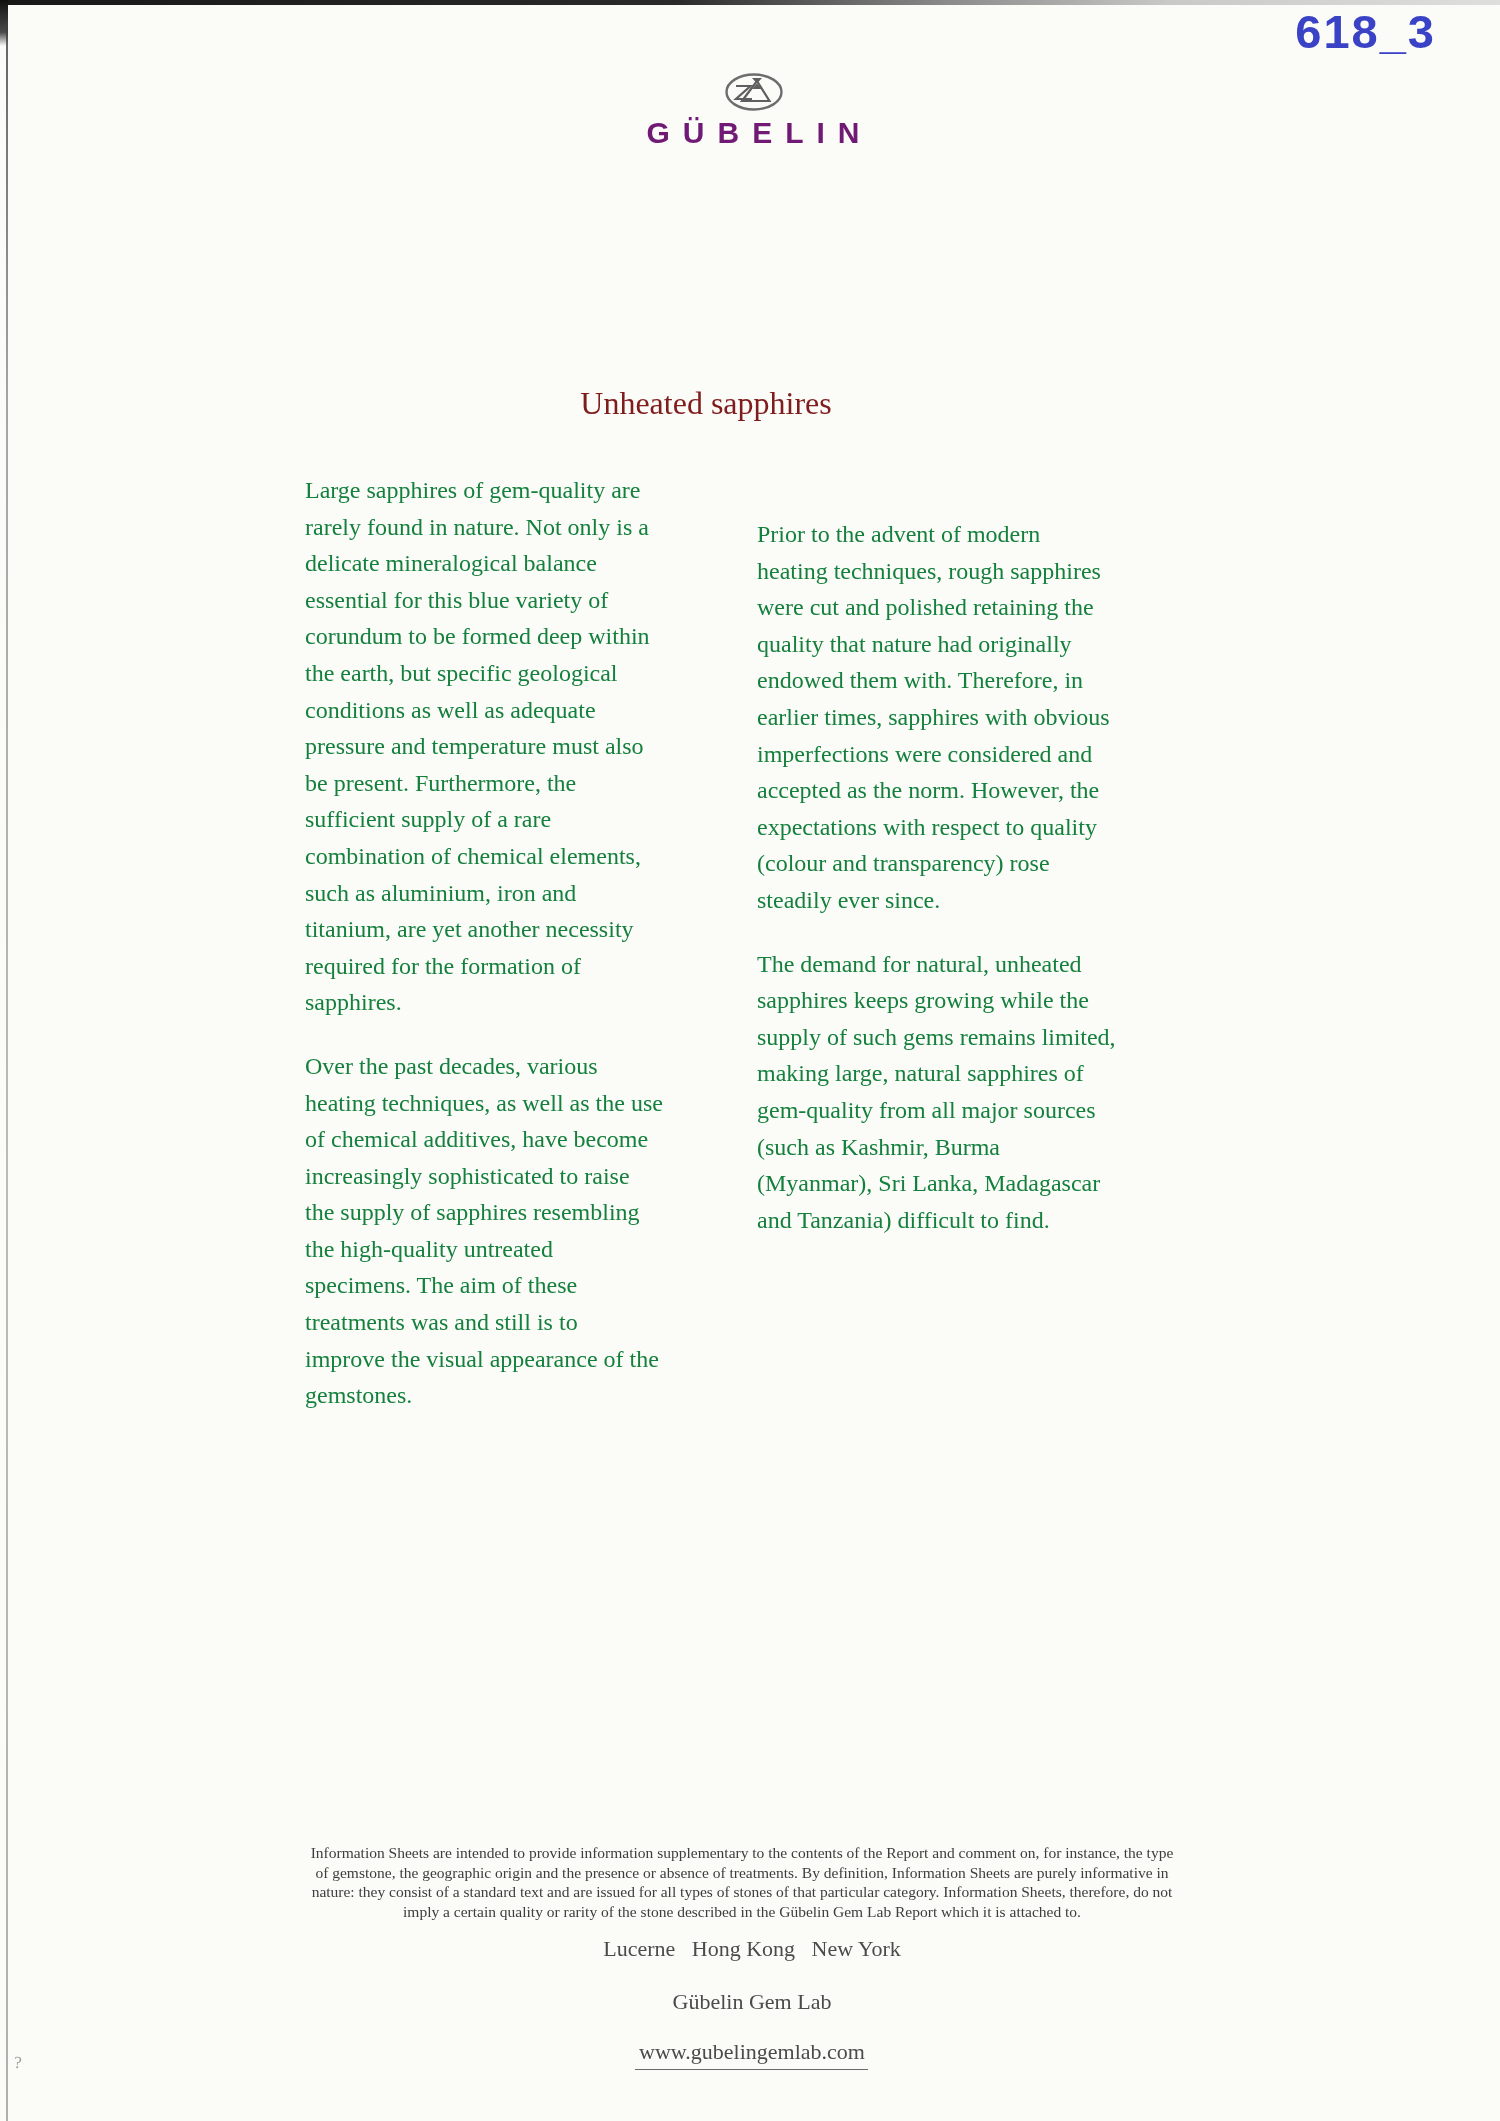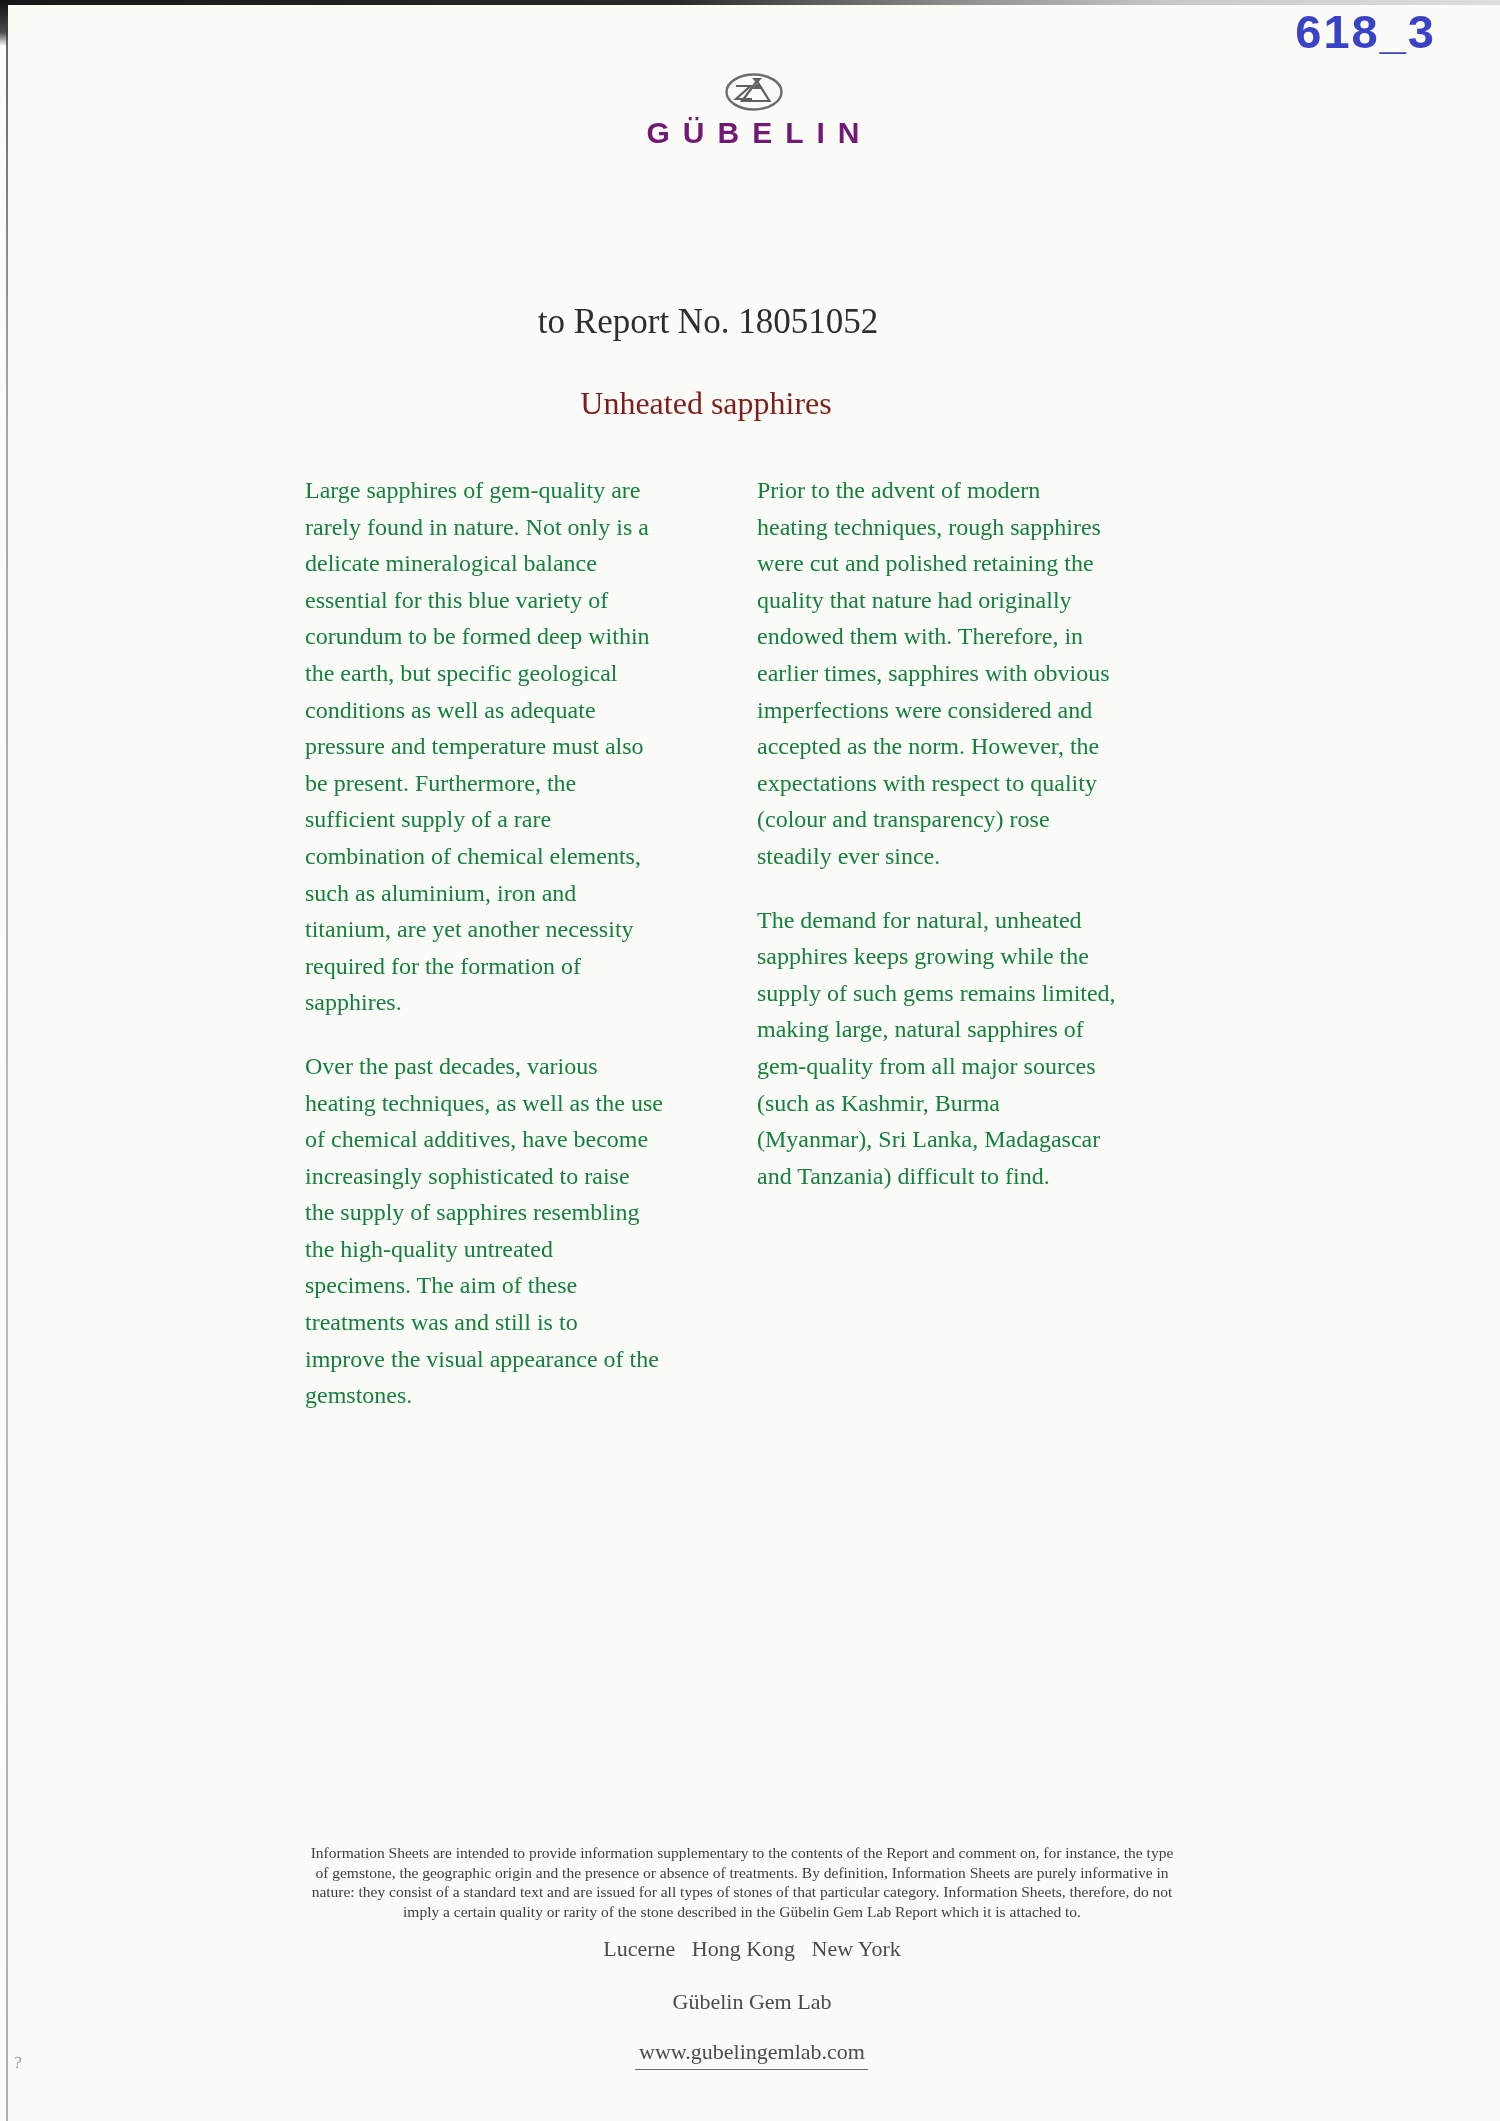--- a/index.html
+++ b/index.html
@@ -57,21 +57,21 @@
   .title-subject{
     position:absolute;left:706px;top:385px;transform:translateX(-50%);
     font-size:32px;color:#7f1d1d;white-space:nowrap;
   }
   
   .col{
     position:absolute;top:472px;
     font-size:24px;line-height:36.6px;color:#15803d;
   }
   .col-left{left:305px;width:430px;}
-  .col-right{left:757px;width:435px;}
+  .col-right{left:757px;width:435px;margin-top:44px;}
   .col p{margin:0 0 27px 0;white-space:nowrap;}
   
   .disclaimer{
     position:absolute;left:742px;top:1843px;transform:translateX(-50%);
     width:980px;text-align:center;white-space:nowrap;
     font-size:15.5px;line-height:19.5px;color:#3d3d3d;
   }
   
   .footer-line{
     position:absolute;left:752px;transform:translateX(-50%);
@@ -98,21 +98,20 @@
   <div class="scan-id">618_3</div>
 
   <svg class="logo" viewBox="0 0 60 40">
     <ellipse cx="30" cy="20" rx="27.5" ry="17.5" fill="none" stroke="#6d6d6d" stroke-width="2.4"></ellipse>
     <path d="M28 6 L38 6 L28 17 L38 17 Z" fill="#5f5f5f"></path>
     <path d="M33 9 L45.5 29 L18 29 Z" fill="none" stroke="#5f5f5f" stroke-width="2.2"></path>
     <path d="M12 14 H26.5 L12 27 H28" fill="none" stroke="#5f5f5f" stroke-width="2.2"></path>
   </svg>
   <div class="wordmark">GÜBELIN</div>
 
-  <div class="title-report">to Report No. 18051052</div>
   <div class="title-subject">Unheated sapphires</div>
 
   <div class="col col-left">
     <p>Large sapphires of gem-quality are<br>rarely found in nature. Not only is a<br>delicate mineralogical balance<br>essential for this blue variety of<br>corundum to be formed deep within<br>the earth, but specific geological<br>conditions as well as adequate<br>pressure and temperature must also<br>be present. Furthermore, the<br>sufficient supply of a rare<br>combination of chemical elements,<br>such as aluminium, iron and<br>titanium, are yet another necessity<br>required for the formation of<br>sapphires.</p>
     <p>Over the past decades, various<br>heating techniques, as well as the use<br>of chemical additives, have become<br>increasingly sophisticated to raise<br>the supply of sapphires resembling<br>the high-quality untreated<br>specimens. The aim of these<br>treatments was and still is to<br>improve the visual appearance of the<br>gemstones.</p>
   </div>
   <div class="col col-right">
     <p>Prior to the advent of modern<br>heating techniques, rough sapphires<br>were cut and polished retaining the<br>quality that nature had originally<br>endowed them with. Therefore, in<br>earlier times, sapphires with obvious<br>imperfections were considered and<br>accepted as the norm. However, the<br>expectations with respect to quality<br>(colour and transparency) rose<br>steadily ever since.</p>
     <p>The demand for natural, unheated<br>sapphires keeps growing while the<br>supply of such gems remains limited,<br>making large, natural sapphires of<br>gem-quality from all major sources<br>(such as Kashmir, Burma<br>(Myanmar), Sri Lanka, Madagascar<br>and Tanzania) difficult to find.</p>
   </div>

